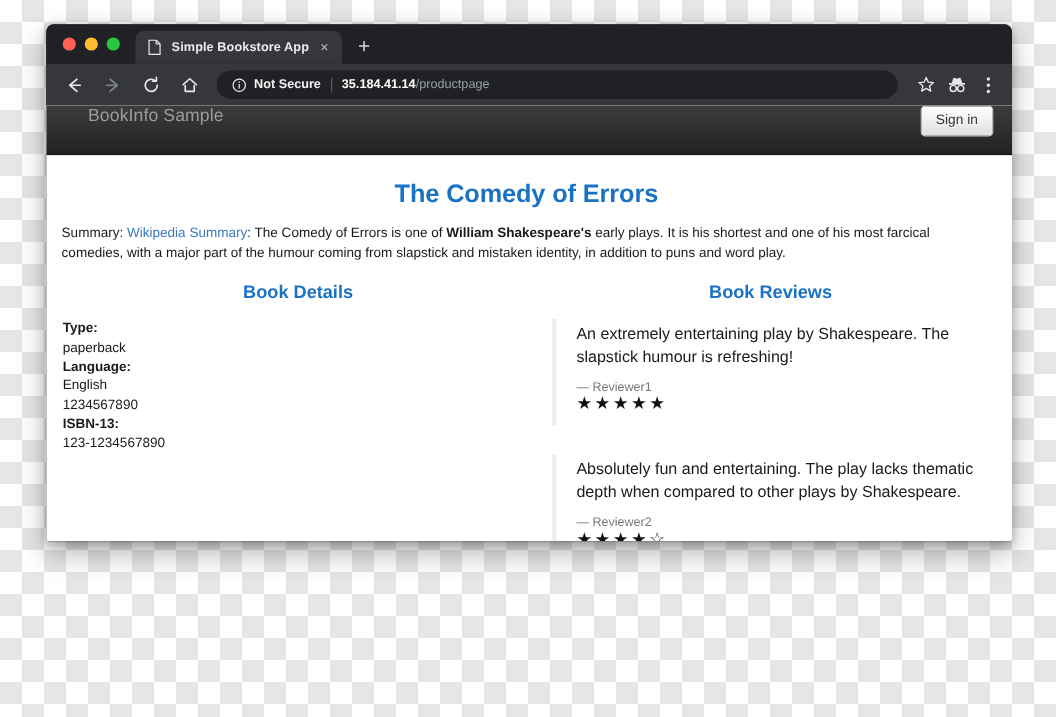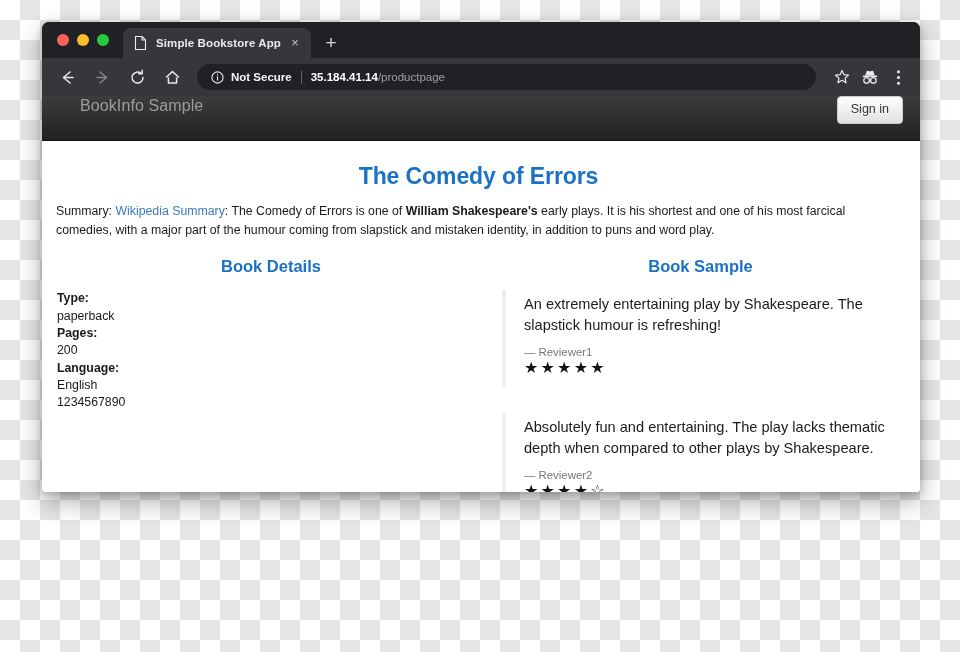--- a/index.html
+++ b/index.html
@@ -416,35 +416,35 @@
       <div id="columns">
 
         <div id="col-details">
           <h3 class="section-heading">Book Details</h3>
           <ul class="detail-list">
               <li>
                 <span class="detail-key">Type:</span>
                 <span class="detail-val">paperback</span>
               </li>
               <li>
-                <span class="detail-key">Pages:</span>
-                <span class="detail-val">200</span>
-              </li>
-              <li>
                 <span class="detail-key">Language:</span>
                 <span class="detail-val">English</span>
               </li>
               <li>
                 <span class="detail-val">1234567890</span>
               </li>
+              <li>
+                <span class="detail-key">ISBN-13:</span>
+                <span class="detail-val">123-1234567890</span>
+              </li>
             </ul>
         </div>
 
         <div id="col-reviews">
-          <h3 class="section-heading">Book Sample</h3>
+          <h3 class="section-heading">Book Reviews</h3>
           <div id="reviews-container">
               <blockquote class="review">
                 <p class="review-text">An extremely entertaining play by Shakespeare. The slapstick humour is refreshing!</p>
                 <div class="review-author">— Reviewer1</div>
                 <div class="review-stars">★★★★★</div>
               </blockquote>
               <blockquote class="review">
                 <p class="review-text">Absolutely fun and entertaining. The play lacks thematic depth when compared to other plays by Shakespeare.</p>
                 <div class="review-author">— Reviewer2</div>
                 <div class="review-stars">★★★★☆</div>

